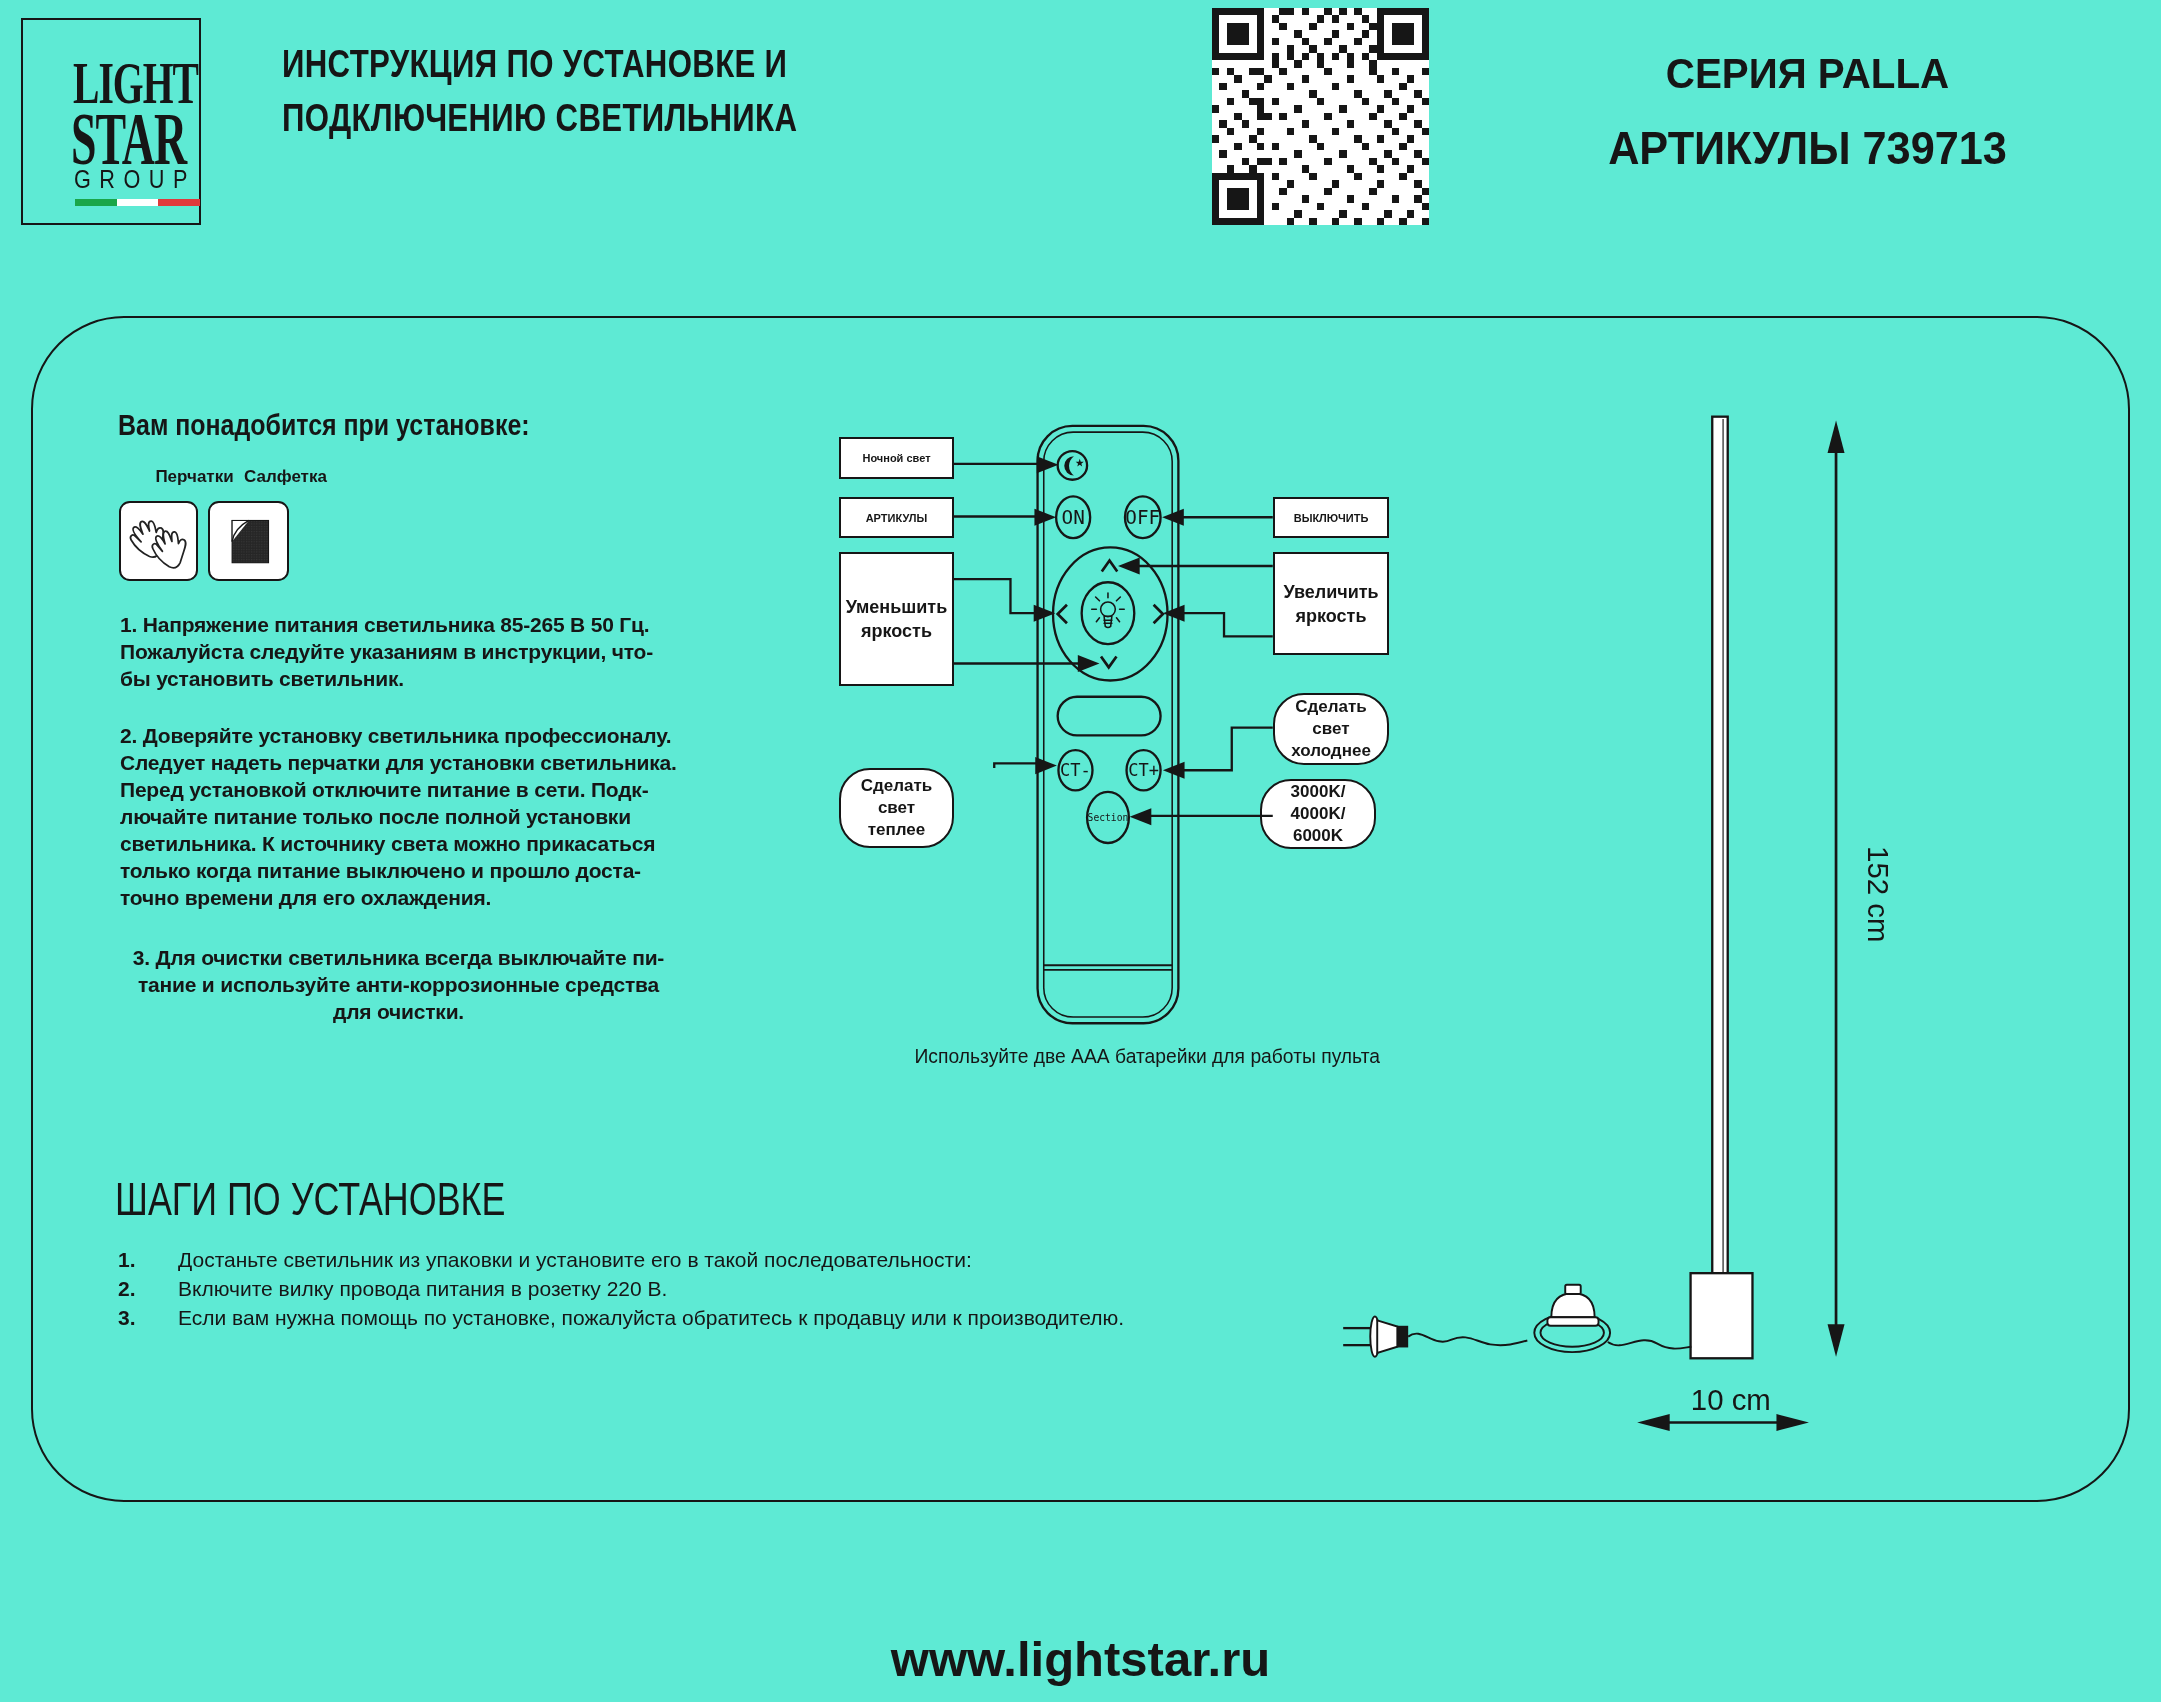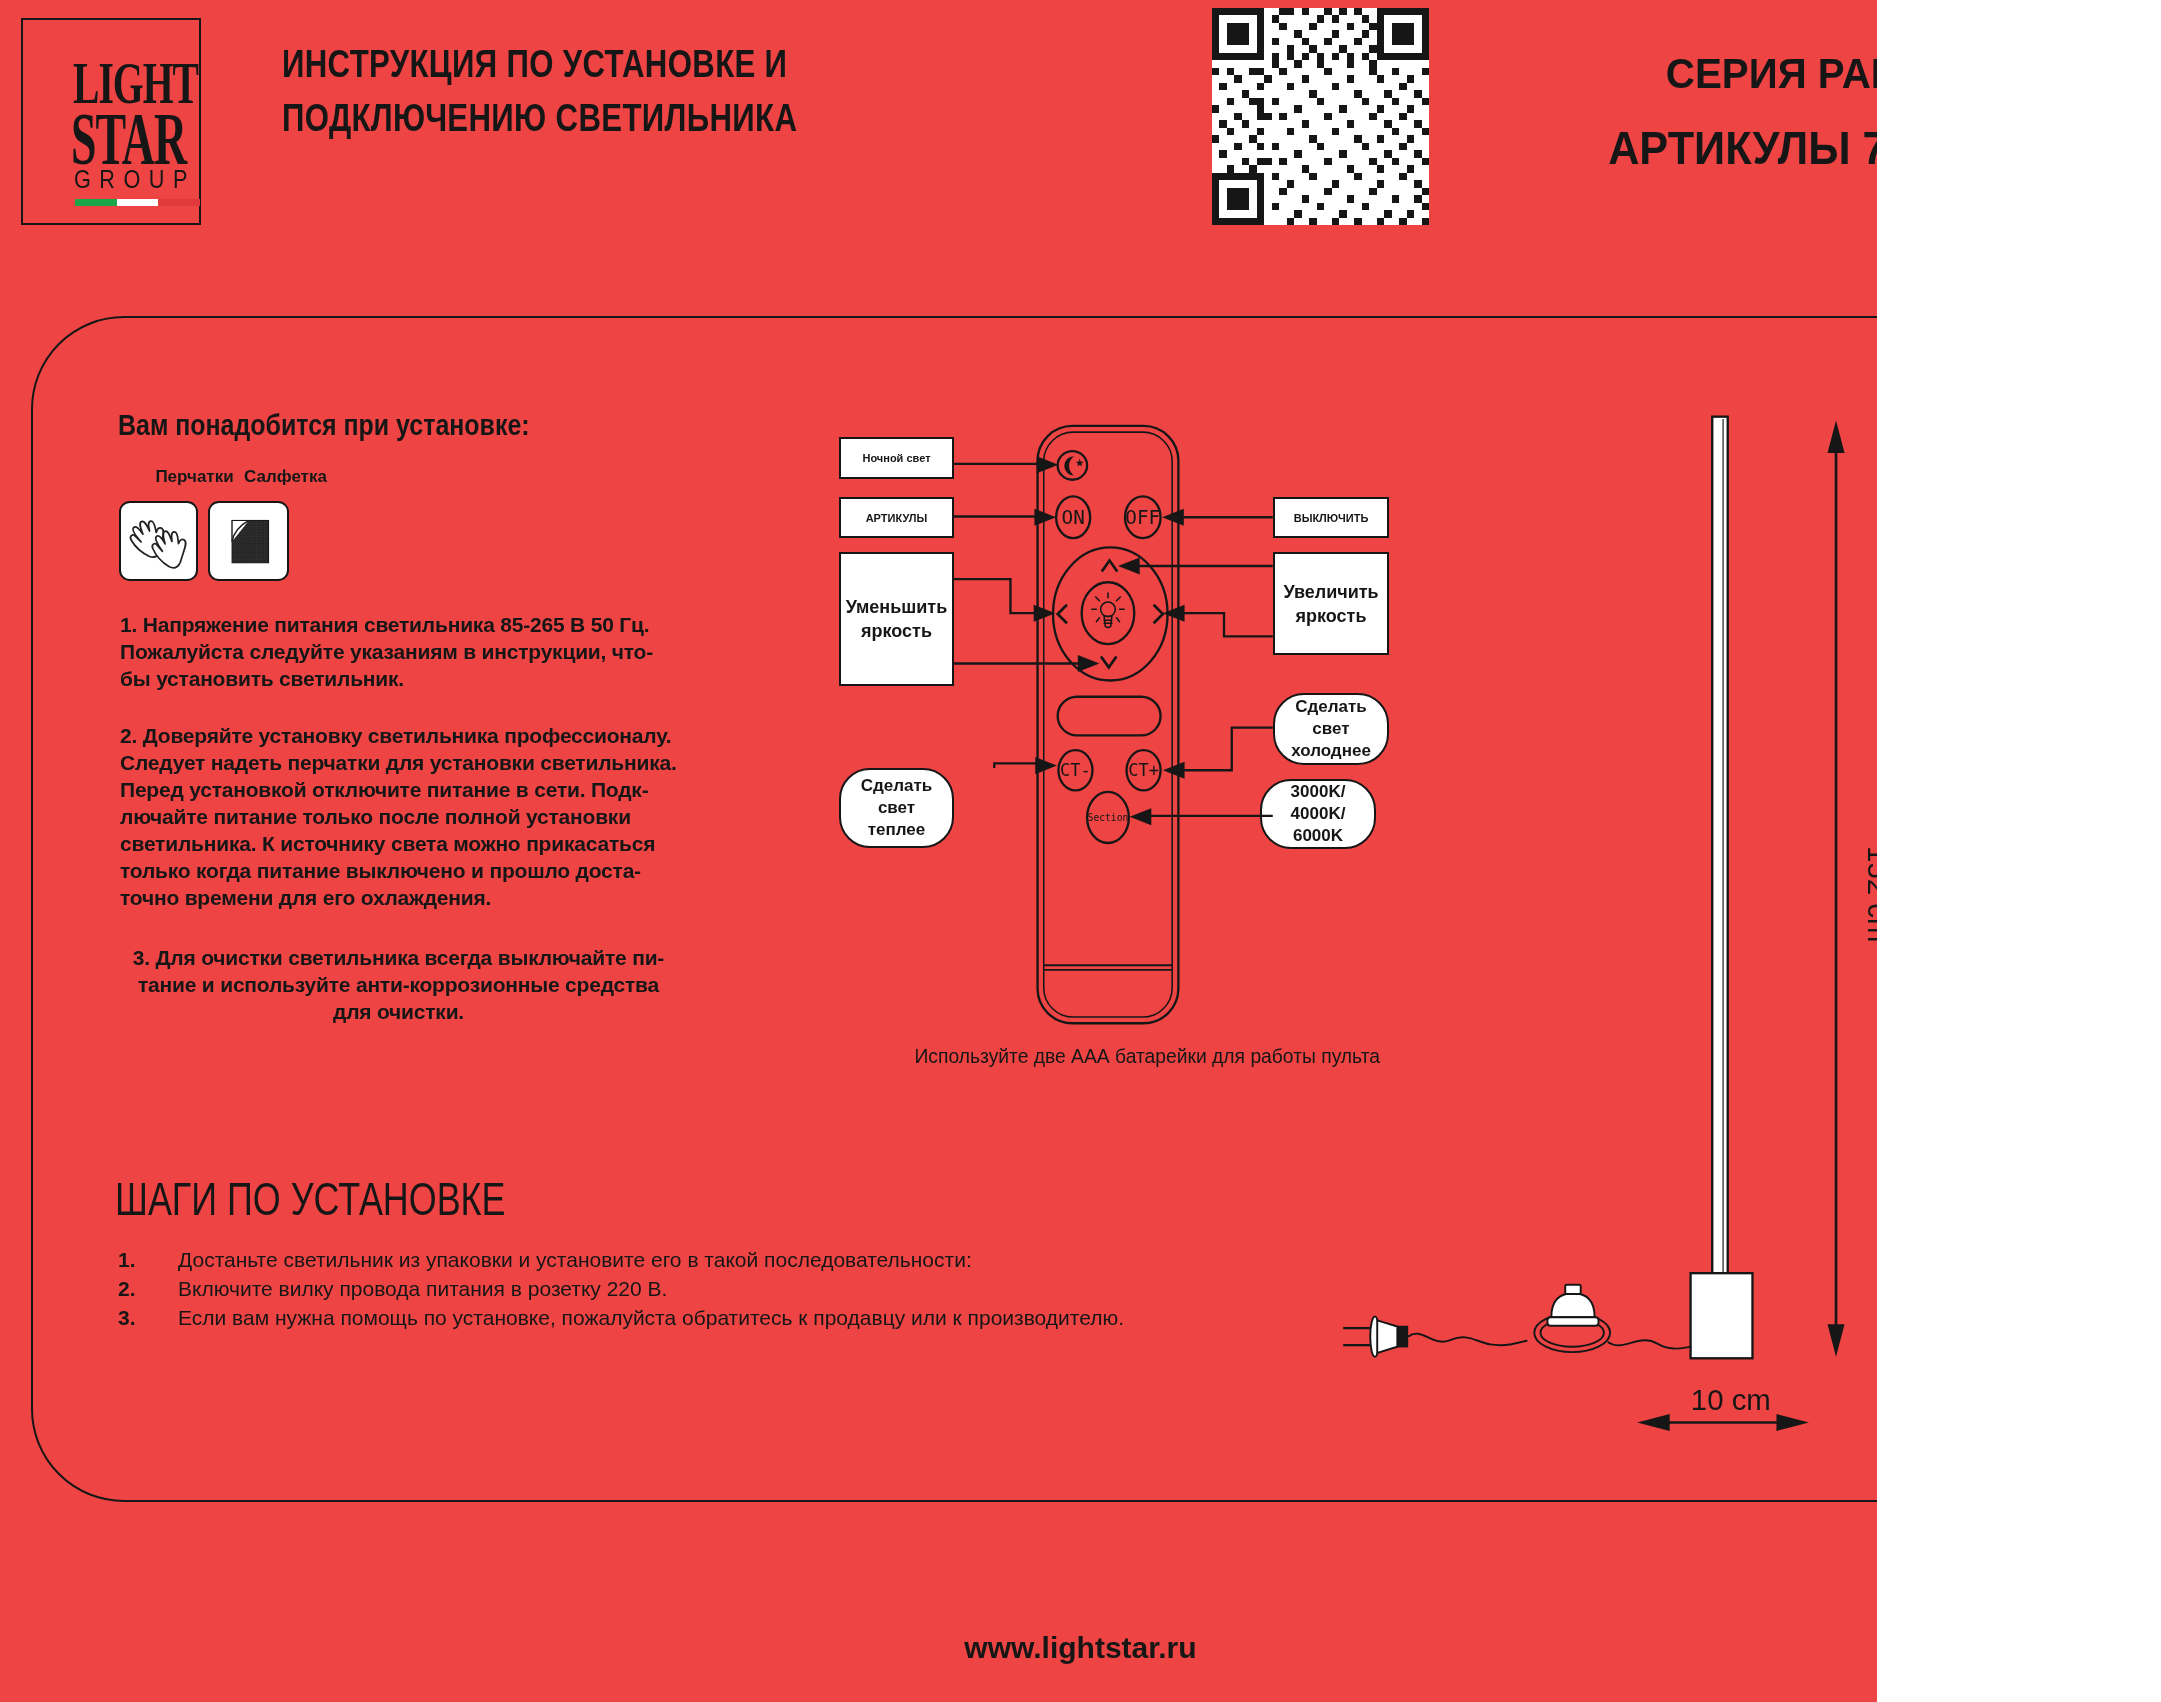--- a/index.html
+++ b/index.html
@@ -1,17 +1,17 @@
 <!DOCTYPE html>
 <html style="font-size:12.4px"><head>
 <meta charset="utf-8">
 <style>
   * { margin:0; padding:0; box-sizing:border-box; }
   html,body { width:2161px; height:1703px; background:#ffffff; font-family:"Liberation Sans", sans-serif; color:#161616; }
-  .page { position:relative; width:1877px; height:1703px; overflow:hidden; background:#ef4444; }
+  .page { position:relative; width:2161px; height:1703px; overflow:hidden; background:#5eead4; }
 
   
   .logo-box { position:absolute; left:21px; top:18px; width:180px; height:207px; border:2.3px solid #161616; }
   .logo-light { position:absolute; left:50px; top:32.5px; font-family:"Liberation Serif", serif; font-weight:700; font-size:60px; line-height:1; transform:scaleX(.66); transform-origin:left top; letter-spacing:-1.5px; }
   .logo-star  { position:absolute; left:48px; top:82px; font-family:"Liberation Serif", serif; font-weight:700; font-size:74px; line-height:1; transform:scaleX(.62); transform-origin:left top; letter-spacing:-1.5px; }
   .logo-group { position:absolute; left:51px; top:145px; font-size:25.5px; font-weight:400; letter-spacing:10px; transform:scaleX(.85); transform-origin:left top; }
   .flag { position:absolute; left:52px; top:179px; width:125px; height:7px; display:flex; }
   .flag span { flex:1; }
 
   .title { position:absolute; left:282px; top:37px; font-size:39px; font-weight:700; line-height:54px; transform:scaleX(.8); transform-origin:left top; letter-spacing:0.4px; }
@@ -36,21 +36,21 @@
 
   .battery-note { position:absolute; left:838px; top:1046px; width:542px; text-align:right; font-size:19.3px; font-weight:400; }
 
   
   .steps-heading { position:absolute; left:115px; top:1172px; font-size:46px; font-weight:400; transform:scaleX(.78); transform-origin:left top; white-space:nowrap; }
   .steps { position:absolute; left:118px; top:1248px; width:1238px; }
   .step-row { display:flex; height:29px; align-items:flex-start; }
   .step-num { width:60px; font-size:21px; font-weight:700; }
   .step-text { font-size:21px; font-weight:400; white-space:nowrap; }
 
-  .website { position:absolute; left:0; top:1631px; width:2161px; text-align:center; font-size:30px; font-weight:700; }
+  .website { position:absolute; left:0; top:1631px; width:2161px; text-align:center; font-size:49px; font-weight:700; }
 
   .art { position:absolute; left:0; top:0; width:2161px; height:1703px; }
   svg text { font-family:"DejaVu Sans Mono", monospace; fill:#161616; }
   svg text.dim { font-family:"Liberation Sans", sans-serif; font-weight:500; }
 </style>
 </head>
 <body>
 
 <div class="page">
 

